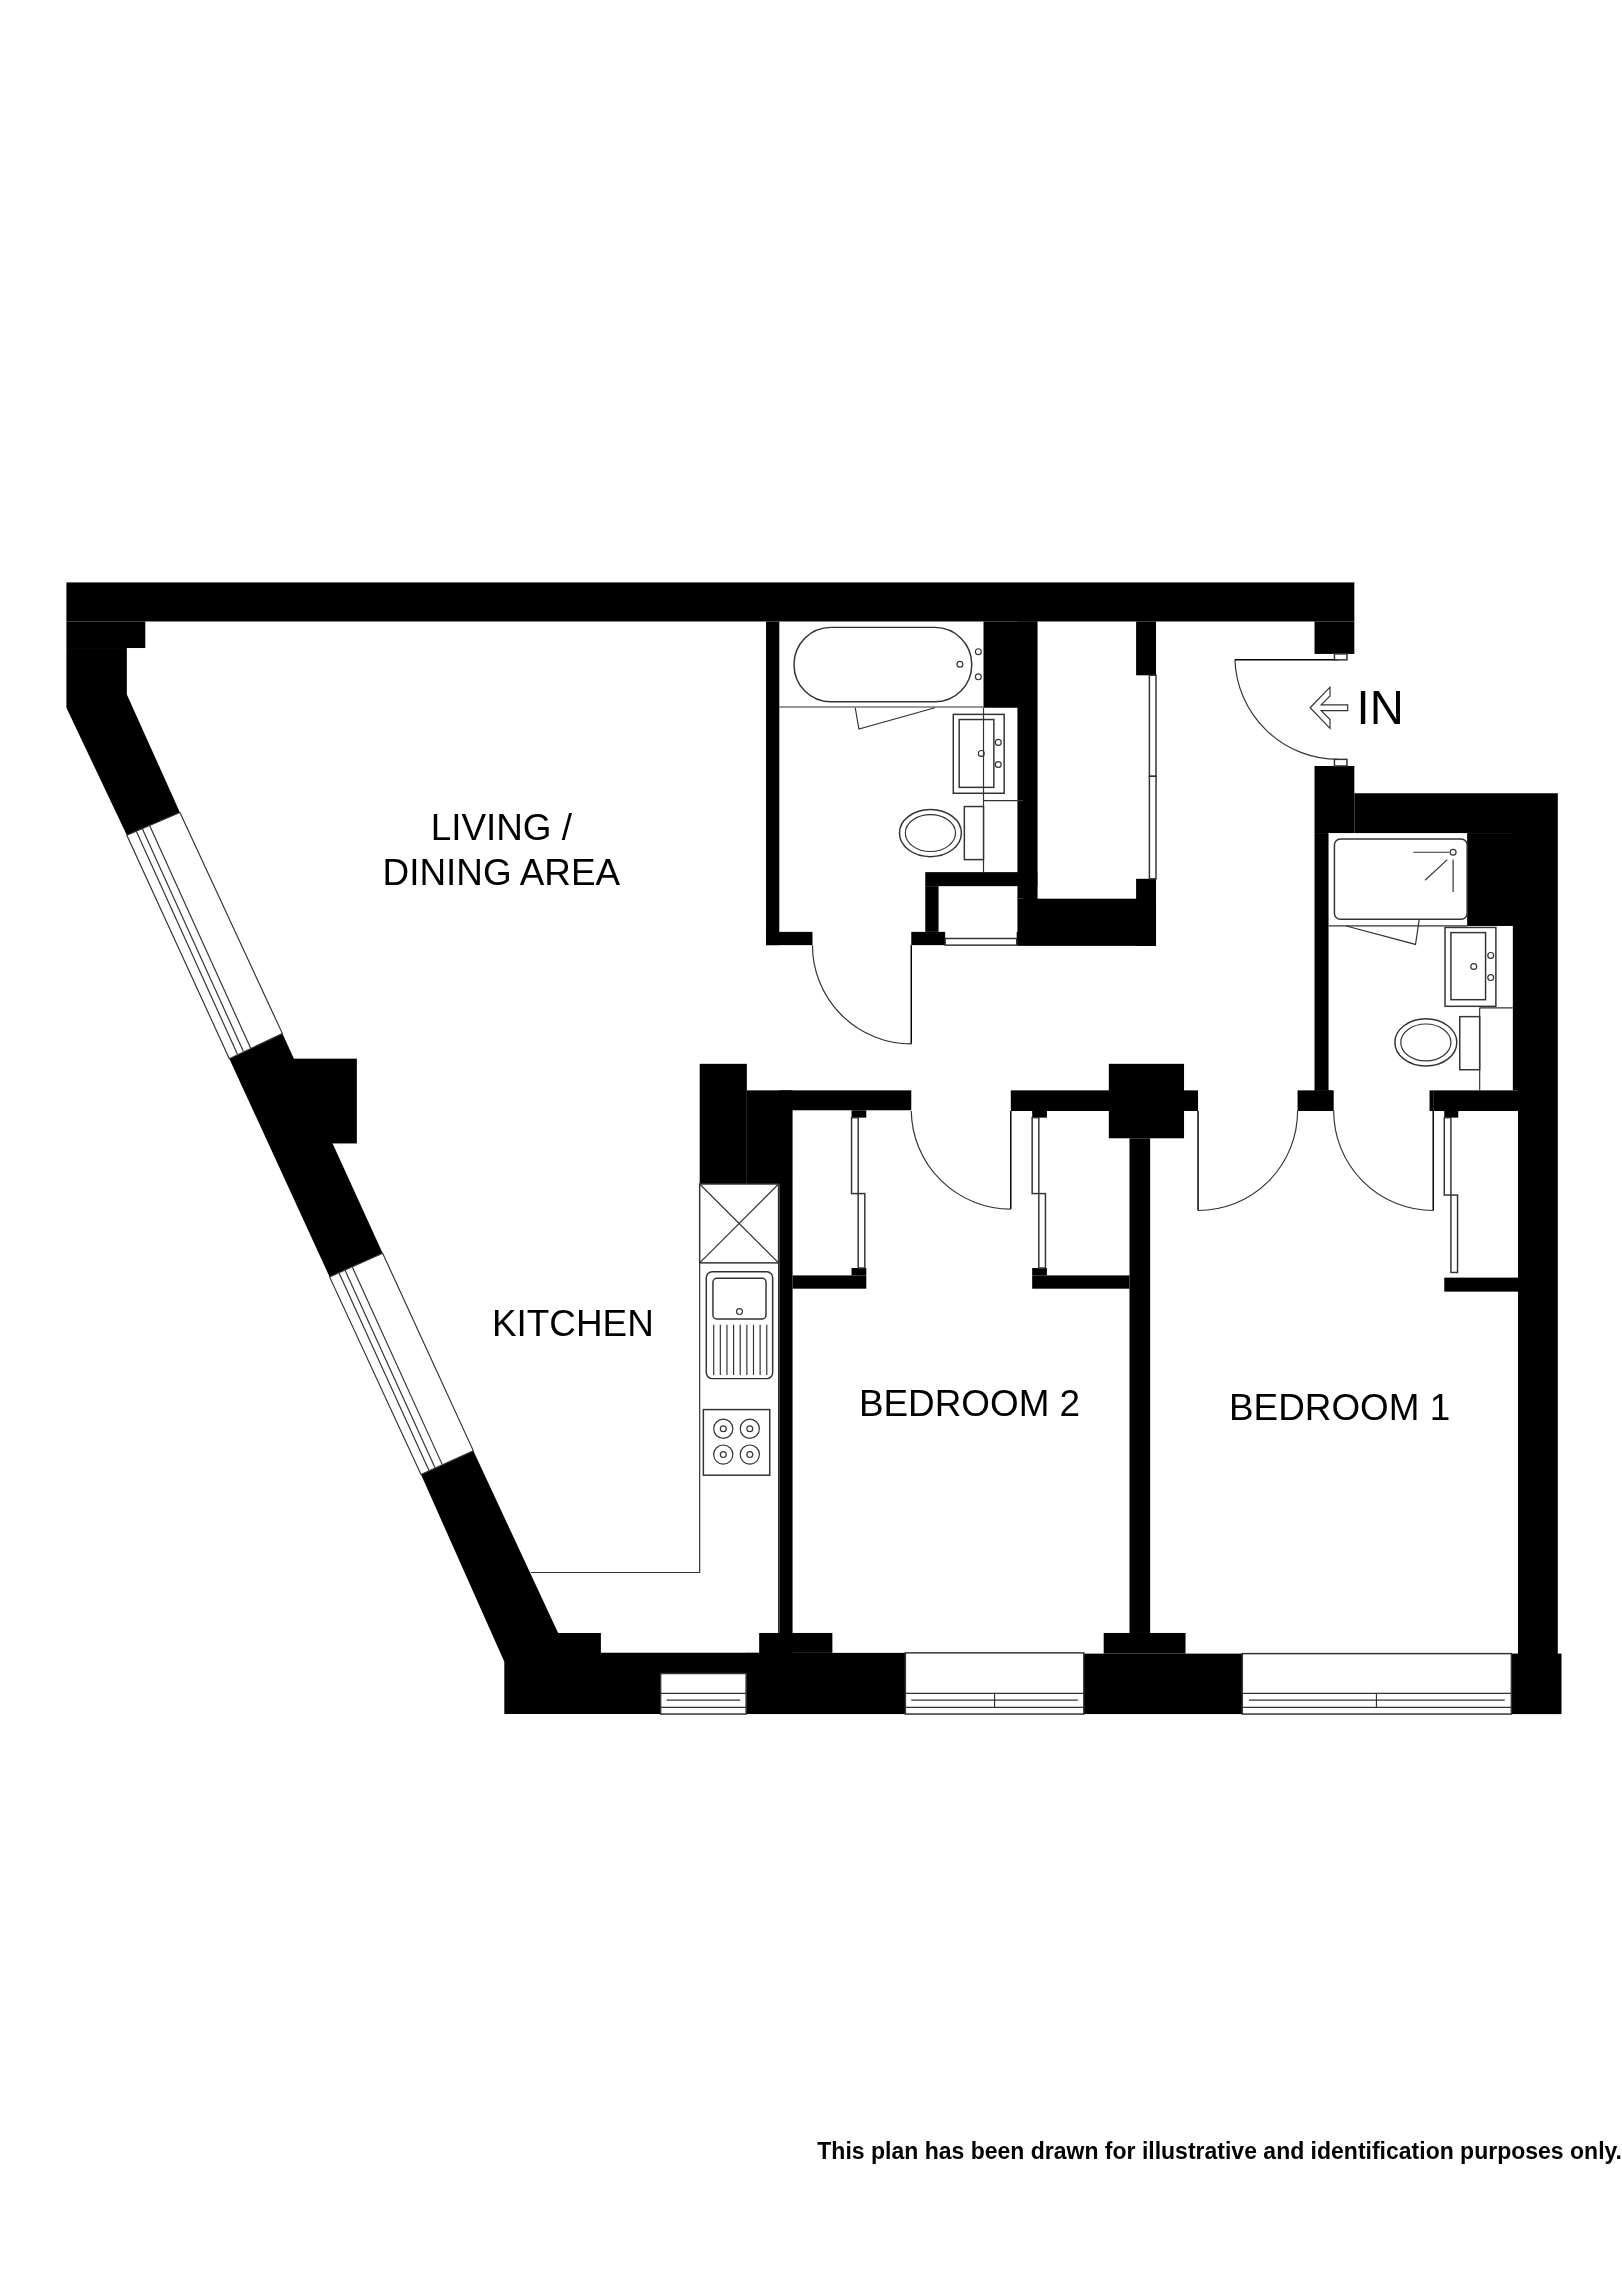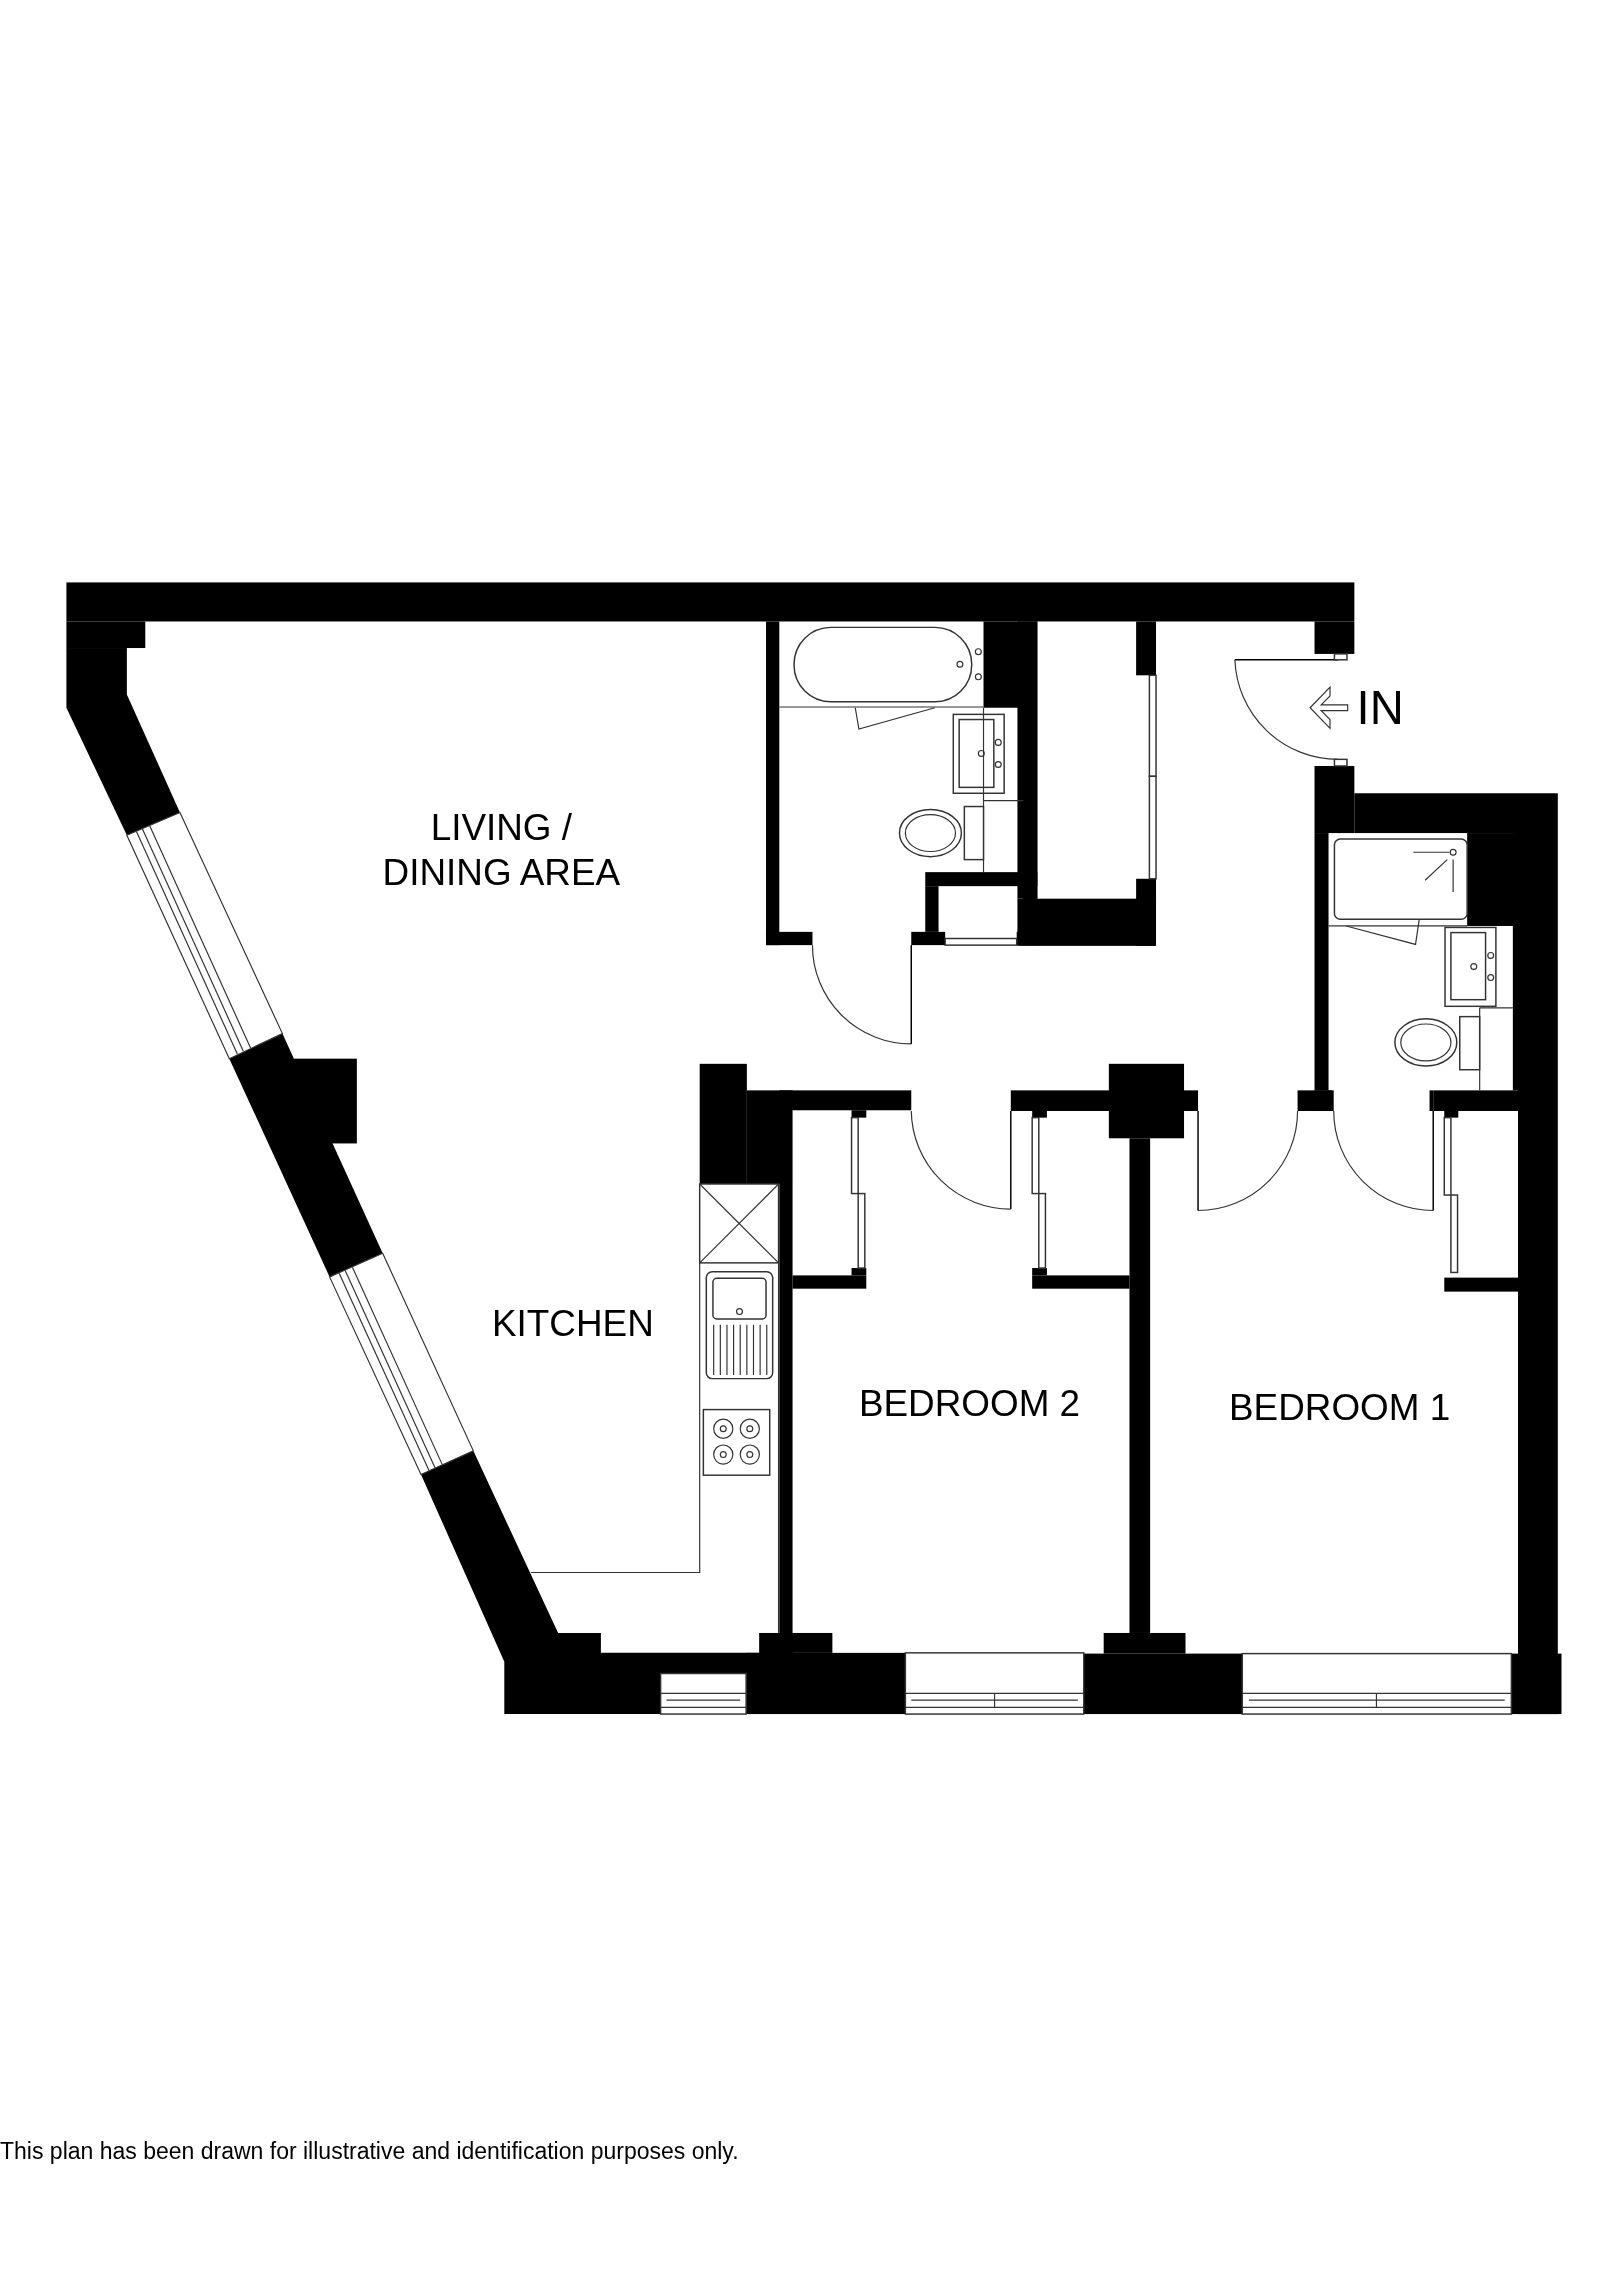--- a/index.html
+++ b/index.html
@@ -7,22 +7,22 @@
   #plan { position: absolute; left: 0; top: 0; }
   .wall { fill: #000000; }
   .line { fill: none; stroke: #000000; stroke-width: 2; }
   .thin { fill: none; stroke: #333333; stroke-width: 1.6; }
   .fix  { fill: #ffffff; stroke: #333333; stroke-width: 2; }
   .label { font-family: "Liberation Sans", sans-serif; fill: #000000; }
   .room-label { font-size: 50px; }
   .in-label { font-size: 64px; }
   .footer {
     position: absolute; left: 0; width: 1622px; top: 2138px;
-    text-align: left; font-family: "Liberation Sans", sans-serif;
-    font-size: 23px; color: #000000;
+    text-align: right; font-family: "Liberation Sans", sans-serif;
+    font-size: 23px; color: #000000; font-weight: bold;
   }
 </style>
 </head>
 <body>
 
 <svg id="plan" width="1622" height="2295" viewBox="0 0 2200 3113" xmlns="http://www.w3.org/2000/svg">
 
   <g>
 
     <rect class="wall" x="90" y="790" width="1747" height="53"></rect>

